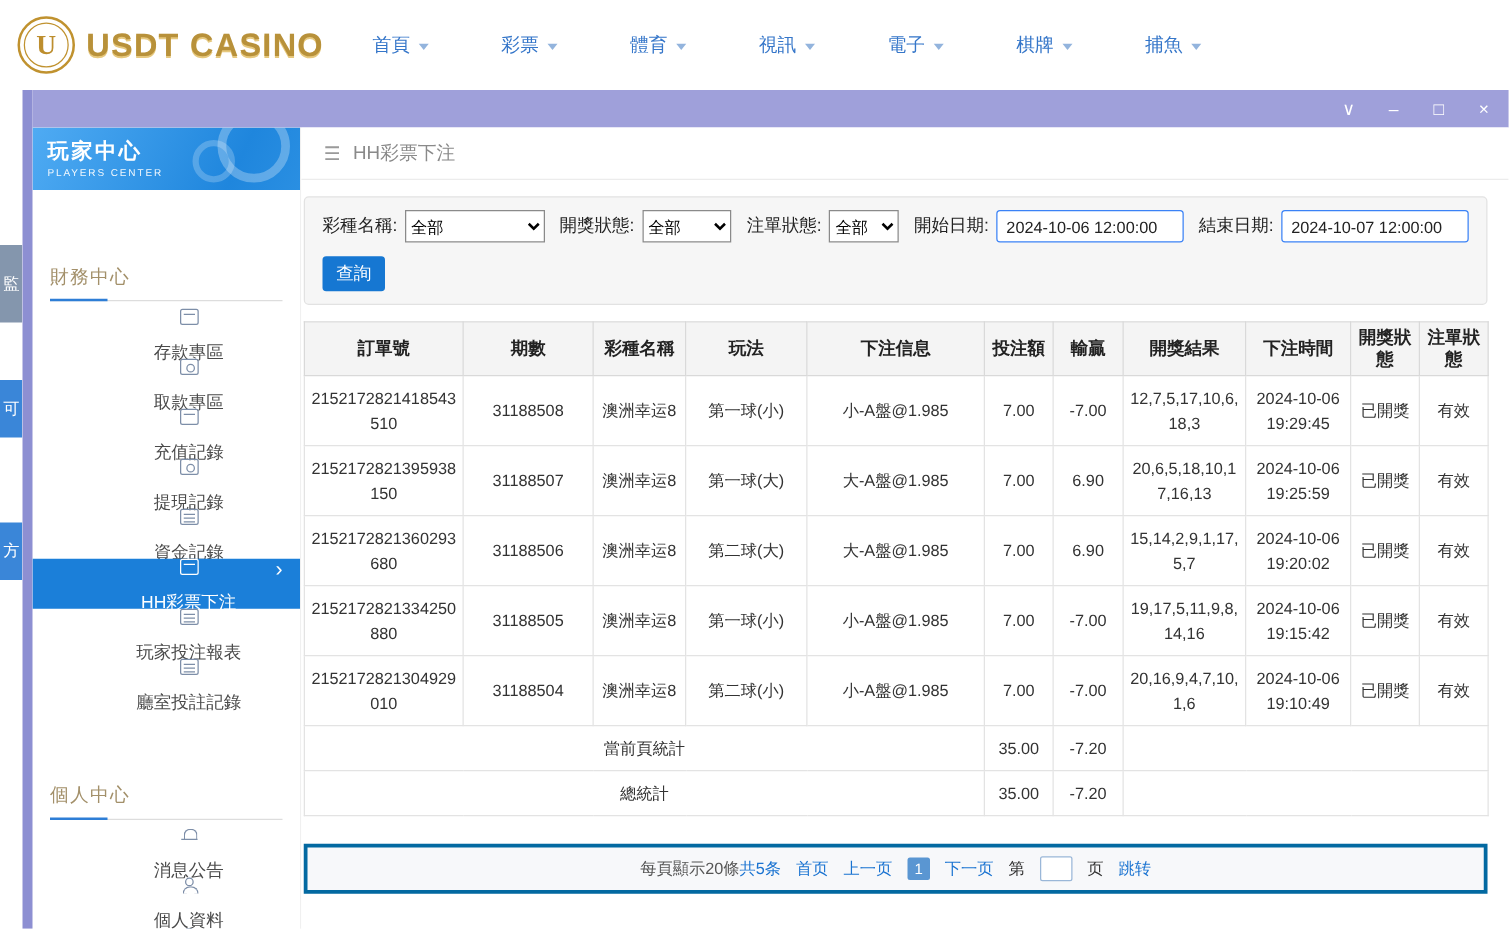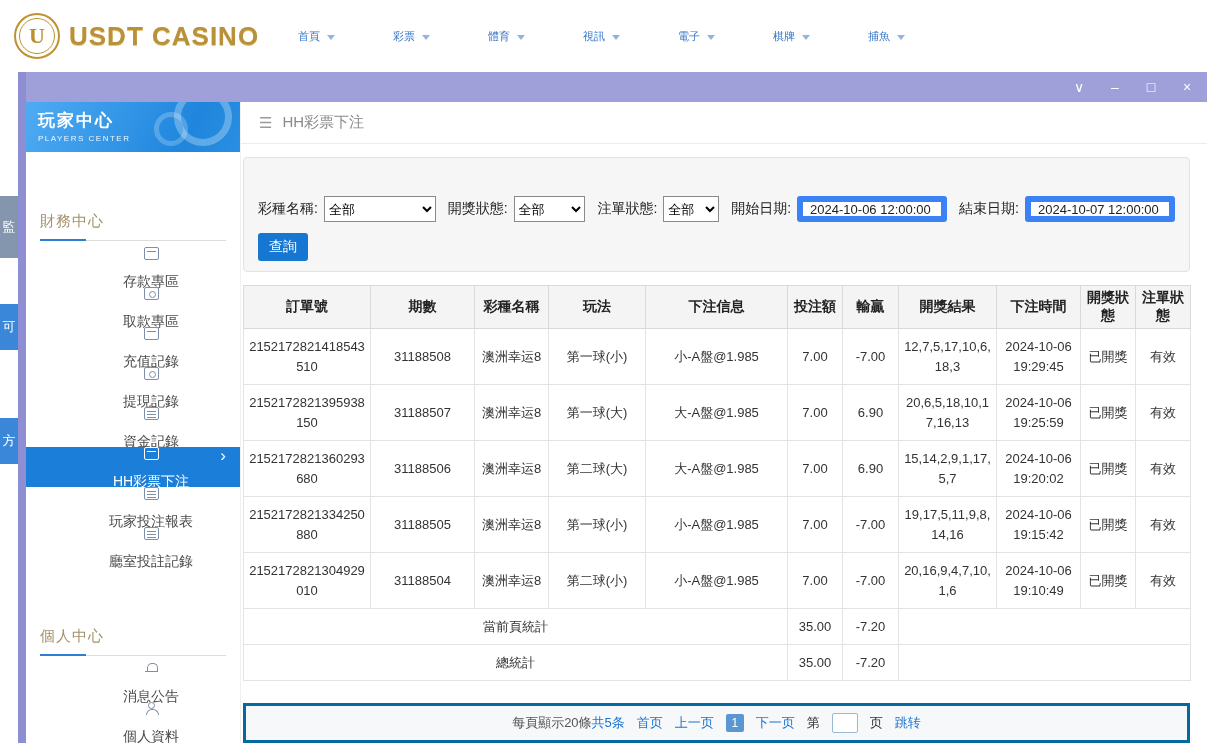--- a/index.html
+++ b/index.html
@@ -7,21 +7,21 @@
   body { font-family:"Liberation Sans","DejaVu Sans",sans-serif; background:#fff; position:relative; }
 
   
   .topbar { height:72px; display:flex; align-items:center; padding-left:14px; background:#fff; }
   .logo { display:flex; align-items:center; gap:9px; width:232px; cursor:pointer; }
   .logo-badge { width:46px; height:46px; border-radius:50%; border:2px solid #c0922f; display:flex; align-items:center; justify-content:center; position:relative; flex:none; }
   .logo-badge::after { content:""; position:absolute; inset:3px; border:1px solid #c0922f; border-radius:50%; }
   .logo-letter { font-family:"Liberation Serif",serif; font-size:22px; font-weight:bold; color:#bd8e2e; }
   .logo-text { font-size:26px; font-weight:bold; letter-spacing:1px; color:#b8913a; text-shadow:0 1px 0 #e6c87e; white-space:nowrap; }
   .mainnav { display:flex; gap:58px; margin-left:52px; }
-  .navitem { display:flex; align-items:center; color:#3576c9; font-size:11px; cursor:pointer; white-space:nowrap; }
+  .navitem { display:flex; align-items:center; color:#3576c9; font-size:15px; cursor:pointer; white-space:nowrap; }
   .caret { width:0; height:0; border:4px solid transparent; border-top:5px solid #93b4dd; margin-left:7px; transform:translateY(3px); }
 
   
   .edge-widgets { position:absolute; left:0; top:196px; width:18px; overflow:hidden; z-index:1; }
   .edge-tile { width:18px; color:#fff; display:flex; align-items:center; justify-content:center; font-size:13px; overflow:hidden; }
   .edge-tile.t1 { background:#8496ad; height:62px; margin-bottom:46px; }
   .edge-tile.t2 { background:#3a86d8; height:46px; margin-bottom:68px; }
   .edge-tile.t3 { background:#3a86d8; height:46px; }
 
   
@@ -61,28 +61,28 @@
   .ic-person::after { content:""; position:absolute; left:1px; bottom:0; width:11px; height:5px; border:1px solid currentColor; border-bottom:0; border-radius:6px 6px 0 0; }
   .ic-gear { width:13px; height:13px; border:2px dotted currentColor; border-radius:50%; position:relative; flex:none; display:inline-block; }
   .ic-gear::after { content:""; position:absolute; inset:2px; border:1px solid currentColor; border-radius:50%; }
 
   
   .content { flex:1; overflow:hidden; background:#fff; }
   .breadcrumb { height:42px; border-bottom:1px solid #ececec; display:flex; align-items:center; gap:10px; padding-left:18px; color:#8a8a8a; font-size:15px; }
   .hamburger { font-size:15px; color:#9a9a9a; cursor:pointer; }
 
   .filter-panel { margin:13px 17px 0 2px; background:#f6f6f6; border:1px solid #e2e2e2; border-radius:4px; padding:10px 14px; }
-  .filter-row { display:flex; align-items:center; font-size:14px; color:#222; white-space:nowrap;margin-top:28px; }
+  .filter-row { display:flex; align-items:center; font-size:14px; color:#222; white-space:nowrap; }
   .flabel { margin-right:6px; }
   .fgap { margin-left:12px; }
   select { height:26px; border:1px solid #8a8a8a; background:#fff; font-size:13px; font-family:inherit; }
   .sel-lottery { width:112px; }
   .sel-draw { width:72px; }
   .sel-order { width:56px; }
-  .date-input { height:26px; width:150px; border:6px solid #3b82f6; border-radius:3px; padding:0 7px; font-size:13px; color:#222; font-family:inherit; background:#fff; }
+  .date-input { height:26px; width:150px; border:1px solid #3b82f6; border-radius:3px; padding:0 7px; font-size:13px; color:#222; font-family:inherit; background:#fff; }
   .btn-search { margin-top:11px; width:50px; height:28px; background:#1677d2; color:#fff; border:none; border-radius:3px; font-size:14px; cursor:pointer; font-family:inherit; }
 
   .data-table { width:947px; margin:13px 34px 0 2px; border-collapse:collapse; table-layout:fixed; }
   .data-table th { background:#f4f4f4; border:1px solid #d9d9d9; height:43px; font-size:14px; font-weight:bold; color:#222; padding:0 1px; }
   .data-table td { border:1px solid #e3e3e3; height:56px; text-align:center; font-size:13px; color:#333; padding:2px 3px; word-break:break-all; line-height:1.5; background:#fff; }
   .data-table tr.summary td { height:36px; }
 
   .table-footer { margin:22px 17px 0 2px; height:40px; background:#f7f8fa; border:3px solid #0369a1; display:flex; align-items:center; justify-content:center; padding:0 14px; font-size:13px; color:#555; }
   .pager { display:flex; align-items:center; gap:12px; }
   .pg-link { color:#1a73d1; cursor:pointer; }

